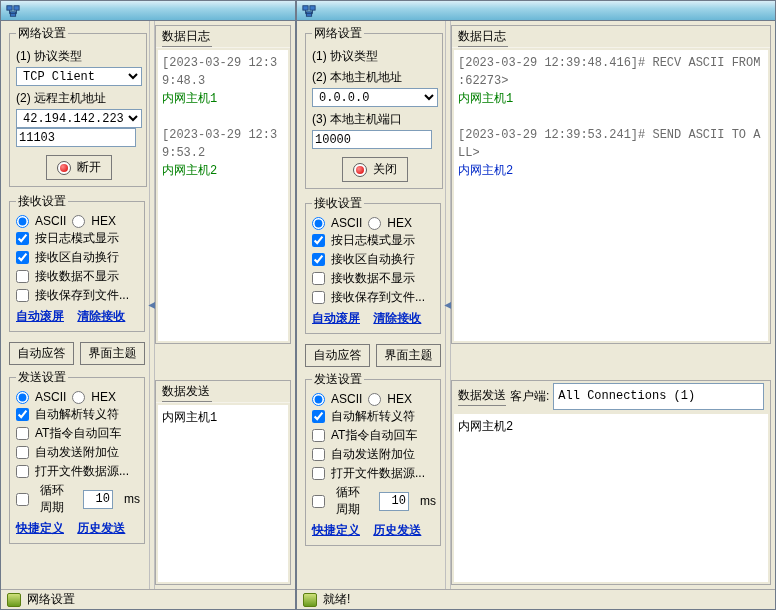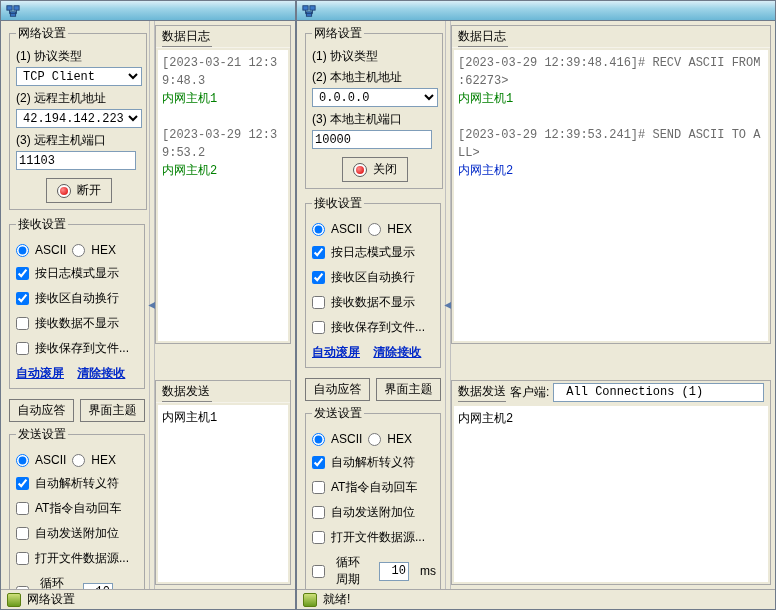--- a/index.html
+++ b/index.html
@@ -97,21 +97,21 @@
   background:#fff;
 }
 .red-dot::after {
   content:"";
   position:absolute; left:3px; top:3px; right:3px; bottom:3px;
   border-radius:50%;
   background: radial-gradient(circle at 35% 35%, #ff8a8a, #d80000);
 }
 .radio-row, .chk-row {
   display:flex; align-items:center; gap:6px;
-  font-size:12px; margin:8px 0; white-space:nowrap;
+  font-size:12px; margin:2px 0; white-space:nowrap;
 }
 .radio-row input, .chk-row input { margin:0; }
 .link-row {
   margin-top: 4px; font-size:12px;font-weight:bold;
 }
 .link-row a , a.lnk {
   color:#0028c8; text-decoration: underline; cursor:pointer;
 }
 .link-row a + a { margin-left: 10px; }
 .bottom-btn-row {
@@ -148,21 +148,21 @@
 .send-header-row {
   display:flex; align-items:center; gap:4px;
   padding: 2px 6px;
   font-size:12px;
 }
 .send-header-row .uline {
   display:inline-block; border-bottom:1px solid #888; padding-bottom:1px;
 }
 .send-header-row input.conn-box {
   flex:1; font-family:"Courier New", monospace; font-size:12px;
-  border:1px solid #7f9db9; height:19px; padding:0 12px;
+  border:1px solid #7f9db9; height:27px; padding:0 4px;
 }
 .send-body {
   flex:1; background:#fff; margin:2px; padding:4px;
   font-family:"Courier New", monospace; font-size:12px;
 }
 .statusbar {
   border-top:1px solid #a8a8a8;
   height:20px; display:flex; align-items:center;
   padding:0 6px; font-size:12px; gap:6px;
   background:#ece9d8;
@@ -205,21 +205,20 @@
     </span>
   </div>
   <div class="client-area">
     <div class="left-panel">
       <fieldset>
         <legend>网络设置</legend>
         <span class="lbl">(1) 协议类型</span>
         <select><option>TCP Client</option></select>
         <span class="lbl">(2) 远程主机地址</span>
         <select><option>42.194.142.223</option></select>
-        <span class="lbl">(3) 远程主机端口</span>
         <input type="text" value="11103" style="">
         <div class="btn-row">
           <button class="mainbtn"><span class="red-dot"></span><span>断开</span></button>
         </div>
       </fieldset>
 
       <fieldset>
         <legend>接收设置</legend>
         <div class="radio-row">
           <input type="radio" checked="" style="">
@@ -291,21 +290,21 @@
       </fieldset>
     </div>
 
     <div class="splitter">
         <span>◀</span>
       </div>
 
     <div class="right-panel">
       <div class="log-group">
         <div class="group-title"><span>数据日志</span><span class="uline"></span></div>
-        <div class="log-body" id="left-log"><div class="gray">[2023-03-21 12:39:48.3</div><div class="green">内网主机1</div><div>&nbsp;</div><div class="gray">[2023-03-29 12:39:53.2</div><div class="green">内网主机2</div></div>
+        <div class="log-body" id="left-log"><div class="gray">[2023-03-29 12:39:48.3</div><div class="green">内网主机1</div><div>&nbsp;</div><div class="gray">[2023-03-29 12:39:53.2</div><div class="green">内网主机2</div></div>
       </div>
       <div class="send-group">
         <div class="group-title"><span>数据发送</span><span class="uline"></span></div>
         <div class="send-body">内网主机1</div>
       </div>
     </div>
   </div>
   <div class="statusbar">
     <span class="status-icon"></span>
     <span>网络设置</span>

